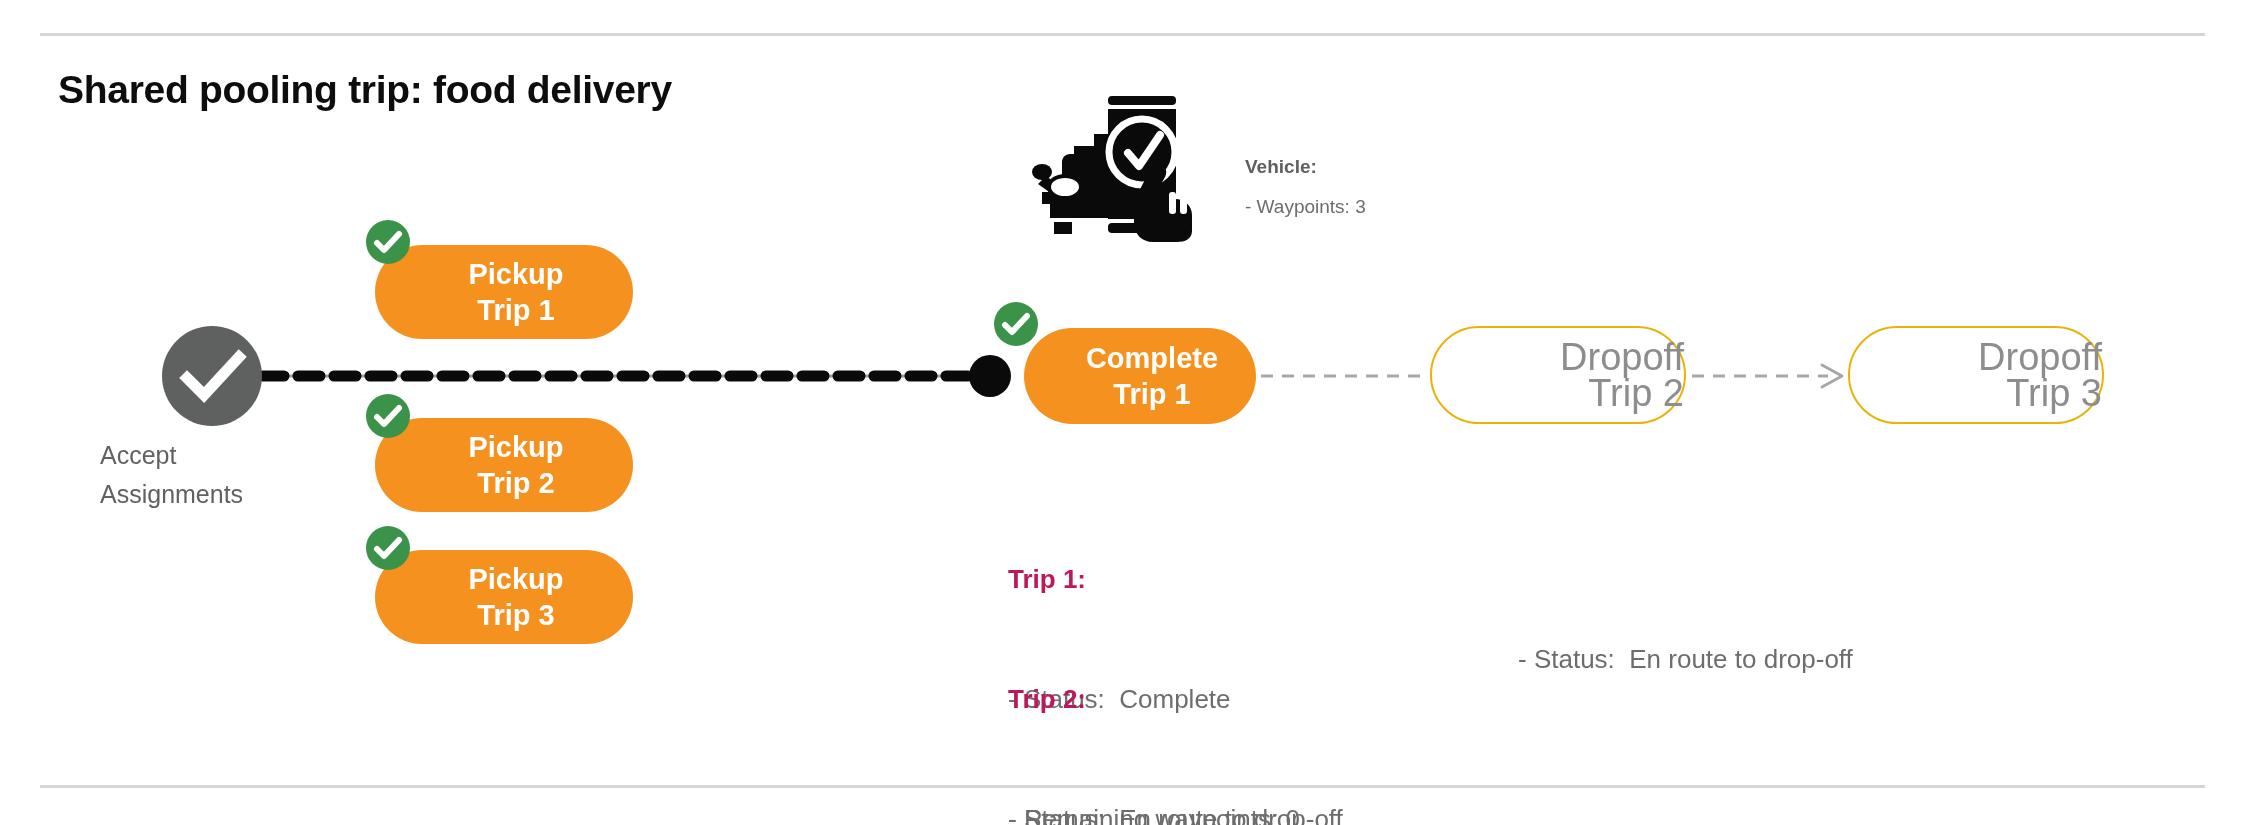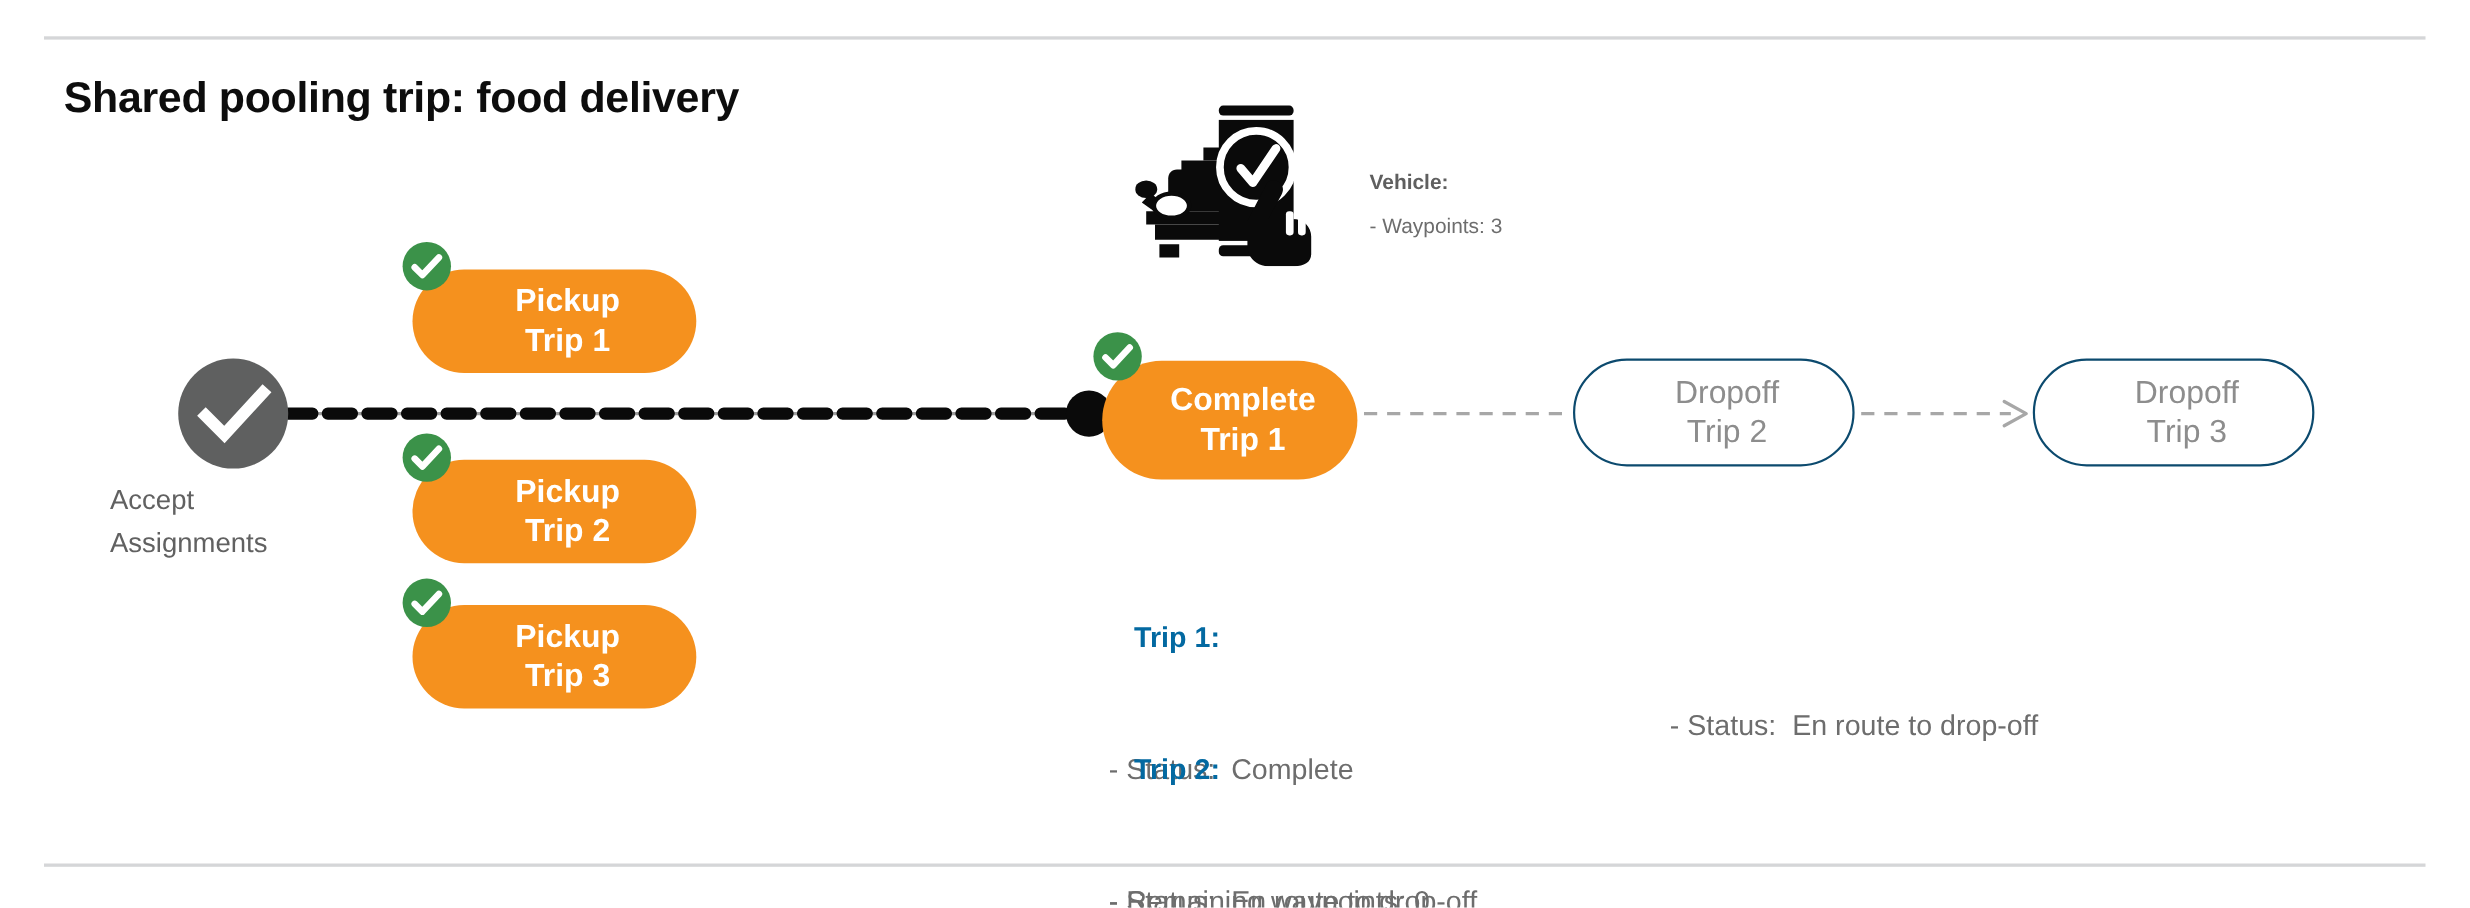--- a/index.html
+++ b/index.html
@@ -68,31 +68,32 @@
   }
   .pill-orange{
     background:#F5911E;
     color:#ffffff;
     font-size:29px;
     font-weight:bold;
     line-height:36px;
   }
   .pill-ghost{
     background:#ffffff;
-    border:2px solid #0c4a6e;
+    border:2px solid #eab308;
     color:#8d8d8d;
-    font-size:29px;
+    font-size:38px;
     line-height:36px;
+    align-items:flex-end;
   }
   .pill .line{display:block;white-space:nowrap;margin-left:24px;}
 
   #pill-pickup-1{left:375px;top:245px;width:258px;height:94px;}
   #pill-pickup-2{left:375px;top:418px;width:258px;height:94px;}
   #pill-pickup-3{left:375px;top:550px;width:258px;height:94px;}
-  #pill-complete-1{left:1002px;top:328px;width:232px;height:108px;}
+  #pill-complete-1{left:1024px;top:328px;width:232px;height:96px;}
   #pill-dropoff-2{left:1430px;top:326px;width:256px;height:98px;}
   #pill-dropoff-3{left:1848px;top:326px;width:256px;height:98px;}
 
   
   .badge-check{
     position:absolute;
     width:44px;height:44px;
     border-radius:50%;
     background:#3B9249;
   }
@@ -113,21 +114,21 @@
   .cap-strong{font-weight:bold;color:#5f5f5f;}
 
   
   .info-block{
     position:absolute;
     font-size:26px;
     line-height:40px;
     color:#6d6d6d;
     white-space:pre;
   }
-  .info-title{font-weight:bold;color:#0369a1;margin-left:23px;}
+  .info-title{font-weight:bold;color:#be185d;}
   #trip-info-1{left:1008px;top:479px;}
   #trip-info-2{left:1008px;top:599px;}
   #trip-info-3{left:1518px;top:559px;}
 </style>
 </head>
 <body>
 
 <div class="canvas">
 
   <div class="divider" id="divider-top"></div>

